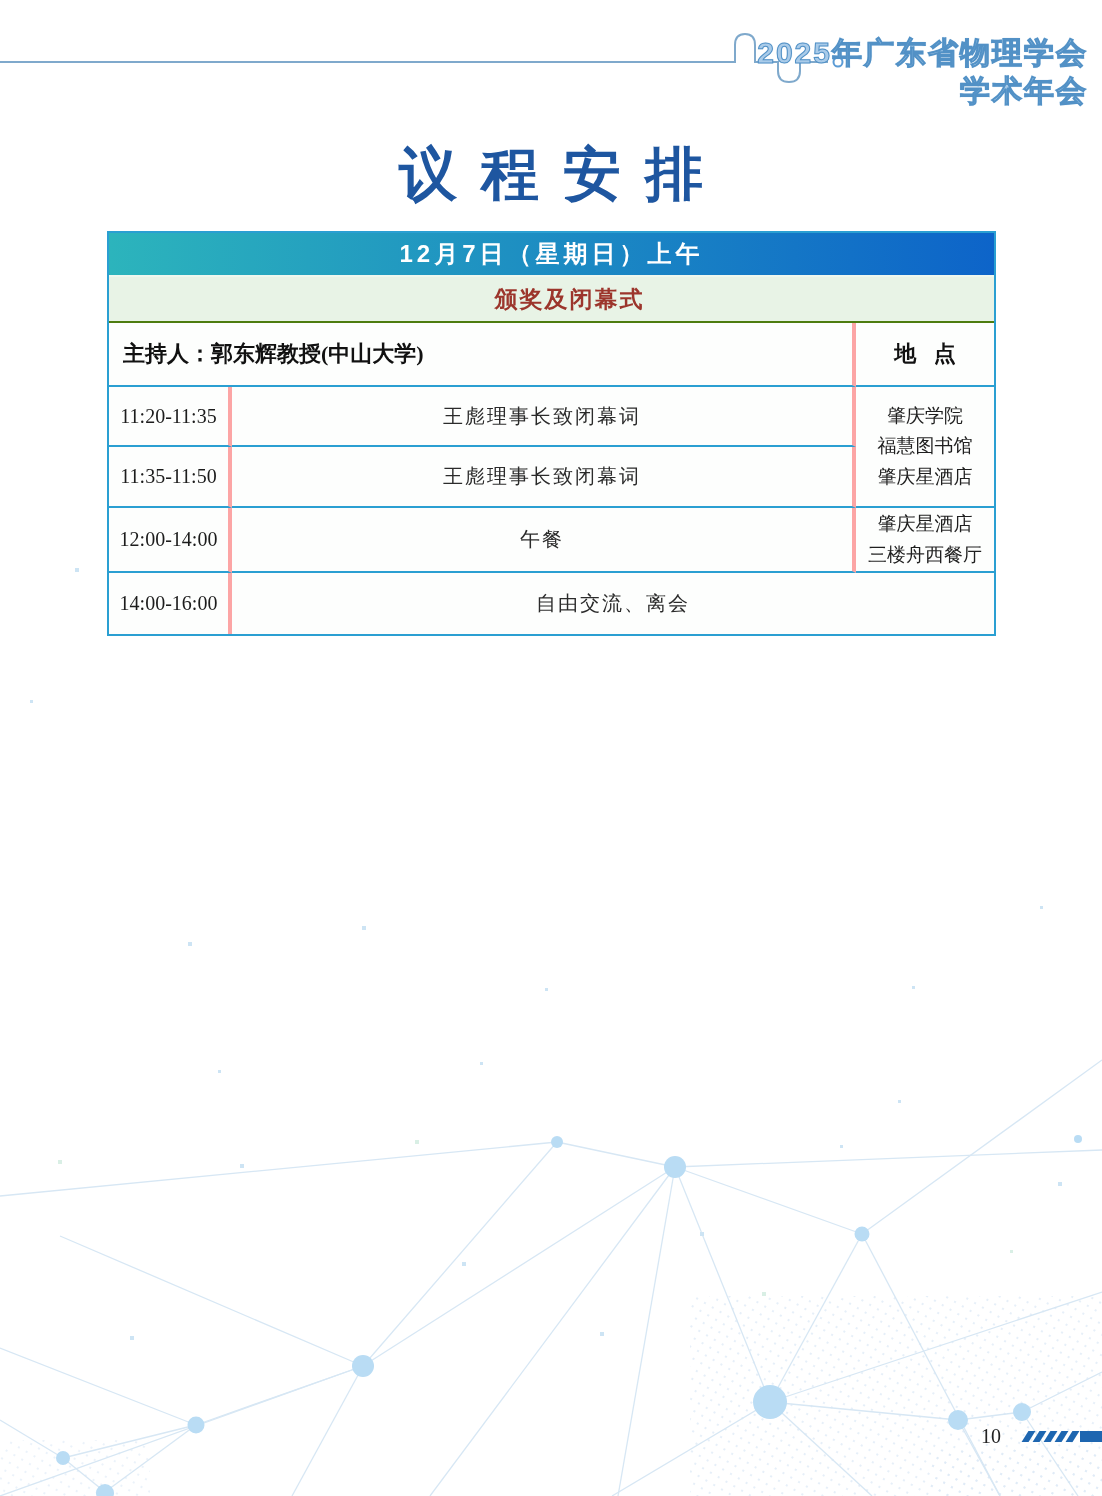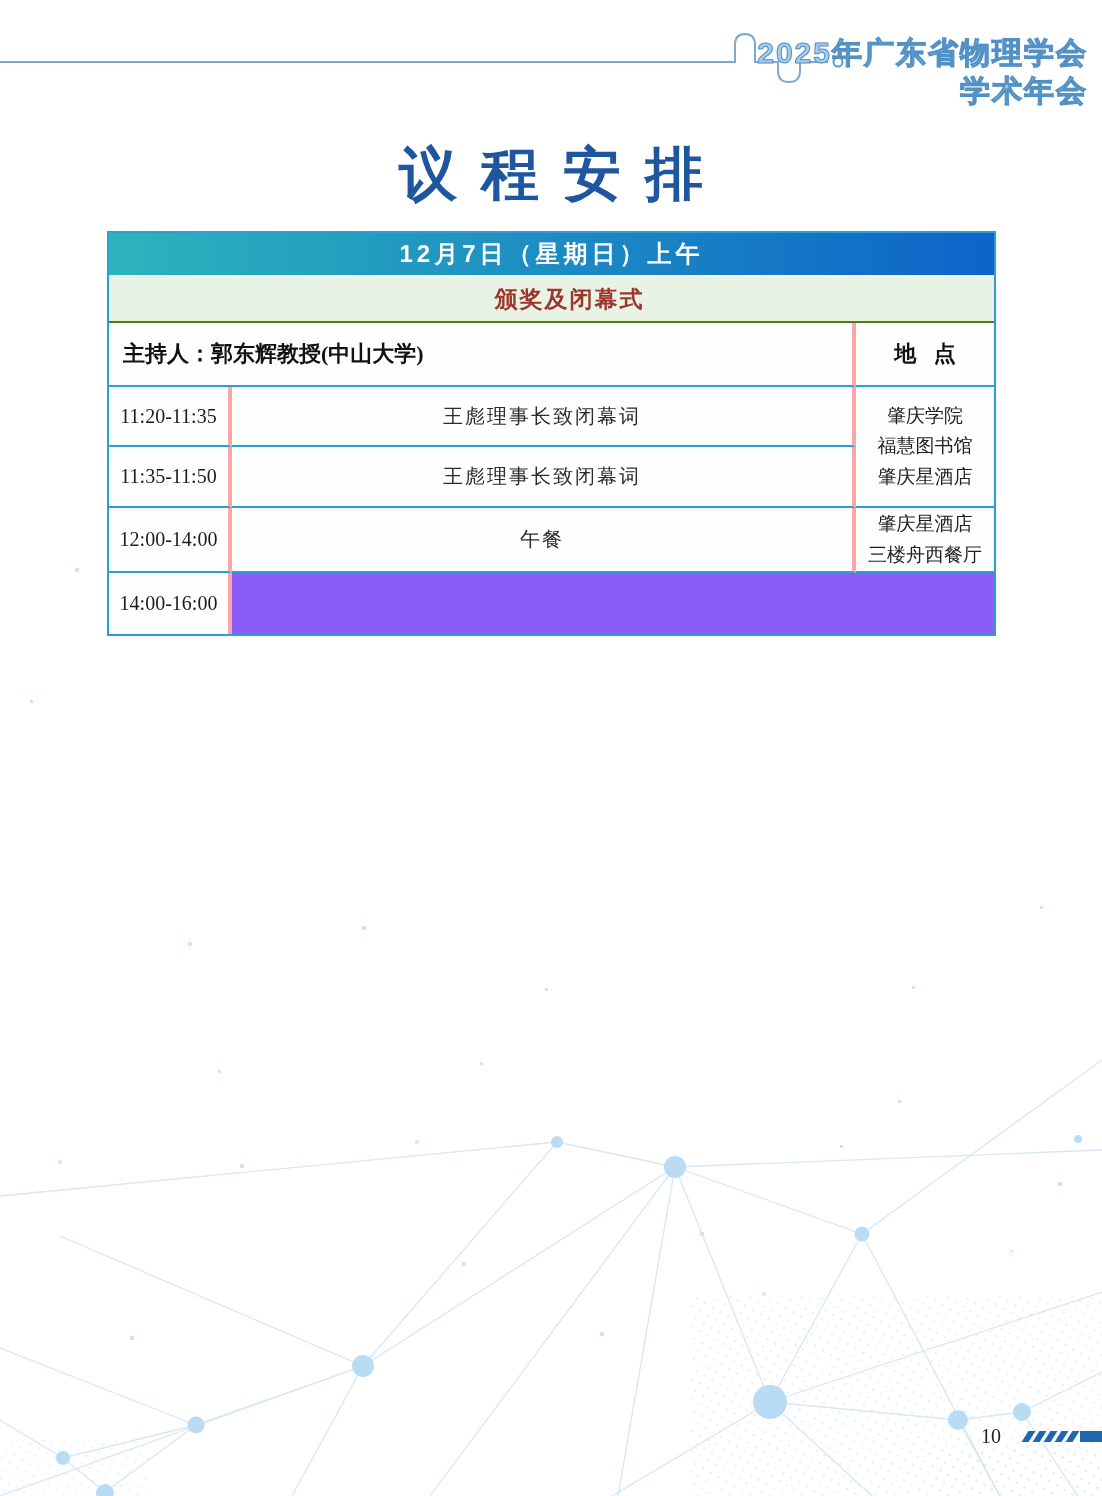--- a/index.html
+++ b/index.html
@@ -251,20 +251,21 @@
       <div class="cell content-cell bR bB c2">王彪理事长致闭幕词</div>
 
       <div class="cell time-cell bR bB t3">12:00-14:00</div>
       <div class="cell content-cell bR bB c3">午餐</div>
       <div class="cell loc-cell bB loc2">
         <span>肇庆星酒店</span>
         <span>三楼舟西餐厅</span>
       </div>
 
       <div class="cell time-cell bR t4">14:00-16:00</div>
+      <div class="cell content-cell c4">自由交流、离会</div>
     </div>
   </div>
 
   <div class="layer footer">
     <span class="page-num">10</span>
     <span class="slashes">
       <span class="slash"></span>
         <span class="slash"></span>
         <span class="slash"></span>
         <span class="slash"></span>

